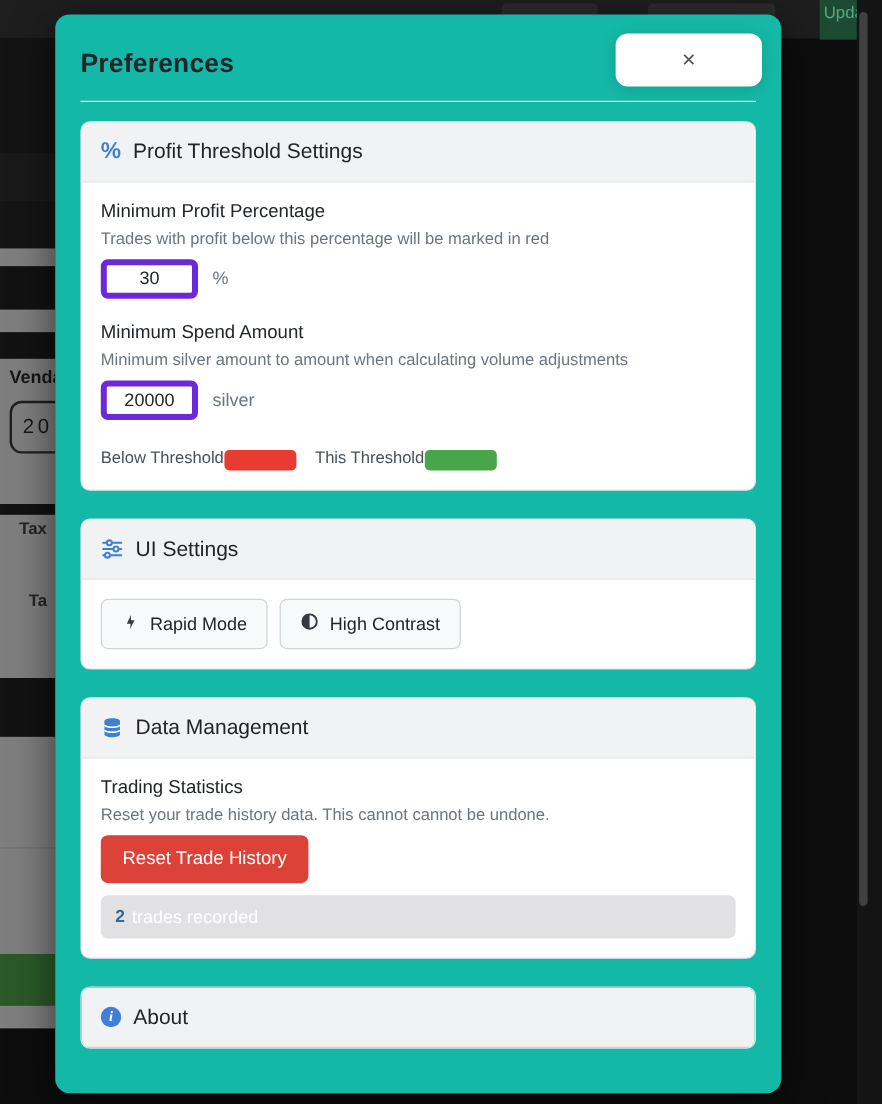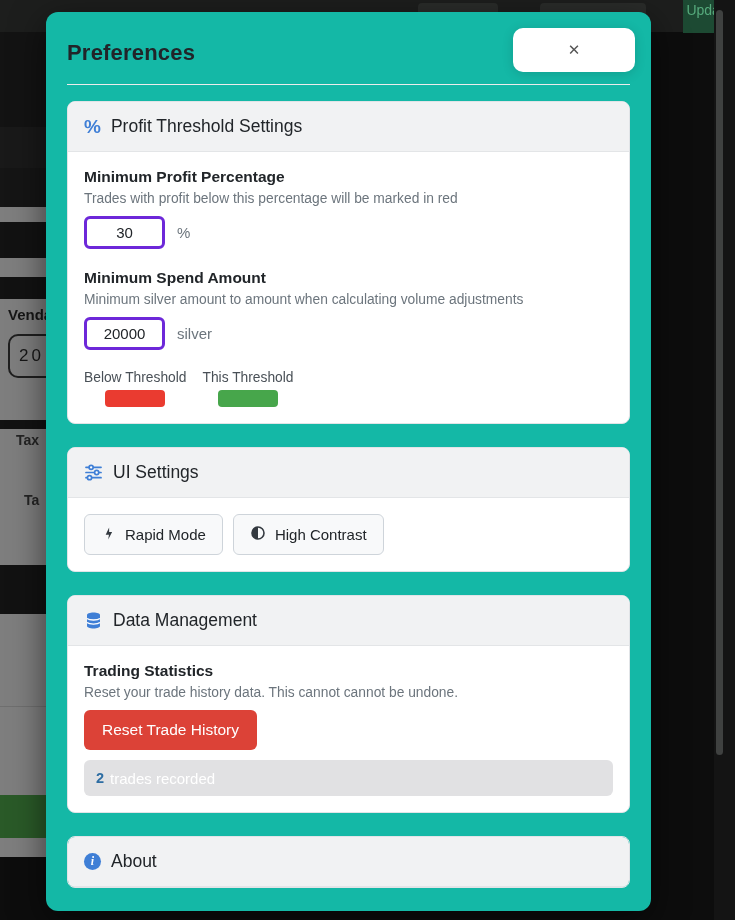--- a/index.html
+++ b/index.html
@@ -58,31 +58,31 @@
   .card{border:1px solid #e1e4e7;border-radius:8px;background:#fff;overflow:hidden}
   .card + .card{margin-top:23px}
   .card-header{
     background:#f1f2f3;border-bottom:1px solid #e3e5e7;height:49px;
     display:flex;align-items:center;padding:0 16px;gap:10px;
   }
   .card-title{font-size:17.5px;color:#212529}
   .pct-icon{color:#3f7fd6;font-weight:700;font-size:19px;line-height:1}
   .icon-svg{width:19px;height:19px;display:block}
   .card-body{padding:16px}
-  .field-label{font-size:15.5px;font-weight:700;color:#212529}
+  .field-label{font-size:15.5px;font-weight:400;color:#212529}
   .field-desc{font-size:13.8px;color:#6c757d;margin-top:5px}
   .input-row{margin-top:10px;display:flex;align-items:center;gap:12px}
   .num-input{
-    width:81px;height:33px;border:3px solid #6d28d9;border-radius:6px;box-sizing:border-box;
+    width:81px;height:33px;border:5px solid #6d28d9;border-radius:6px;box-sizing:border-box;
     text-align:center;font-size:15px;color:#212529;font-family:"Liberation Sans",sans-serif;
   }
   .suffix{font-size:15px;color:#6c757d}
   .spacer20{margin-top:20px}
   .thresh-row{margin-top:20px;display:flex;gap:16px}
-  .thresh-item{display:flex;flex-direction:column;align-items:center}
+  .thresh-item{display:flex;flex-direction:row;align-items:center}
   .thresh-label{font-size:13.8px;color:#495057}
   .swatch{width:60px;height:17px;border-radius:4px;margin-top:5px}
   .swatch-red{background:#ea3b30}
   .swatch-green{background:#47a64b}
   .toggle-row{display:flex;gap:10px}
   .toggle-btn{
     display:inline-flex;align-items:center;gap:9px;background:#f8f9fa;border:1px solid #ced4da;
     border-radius:6px;padding:10px 16px;font-size:15px;color:#212529;cursor:pointer;
     font-family:"Liberation Sans",sans-serif;
   }

